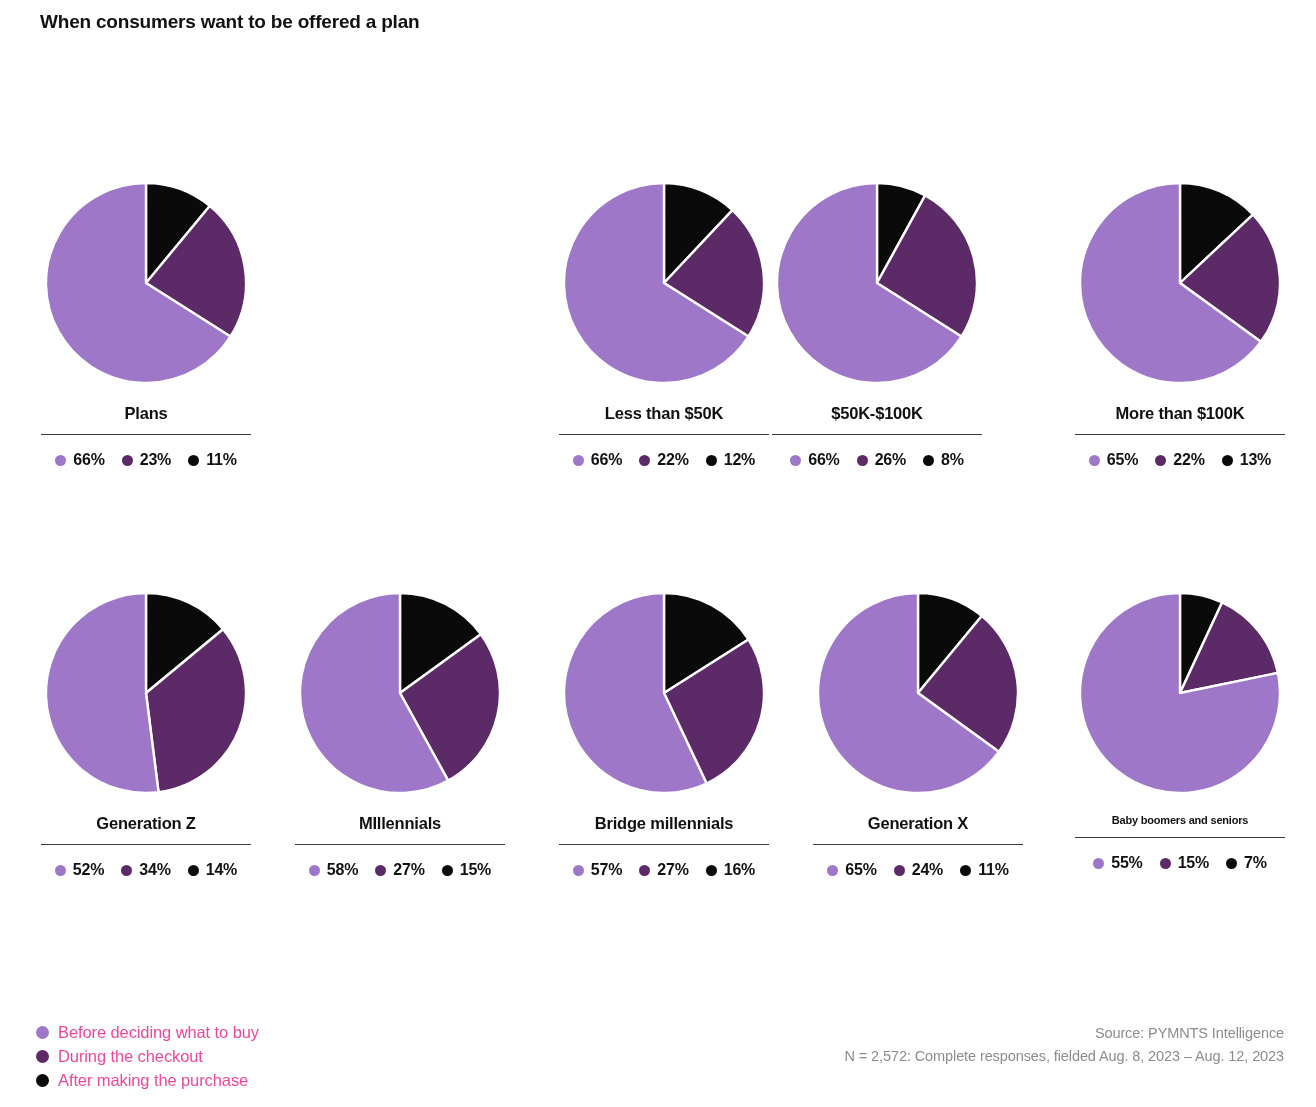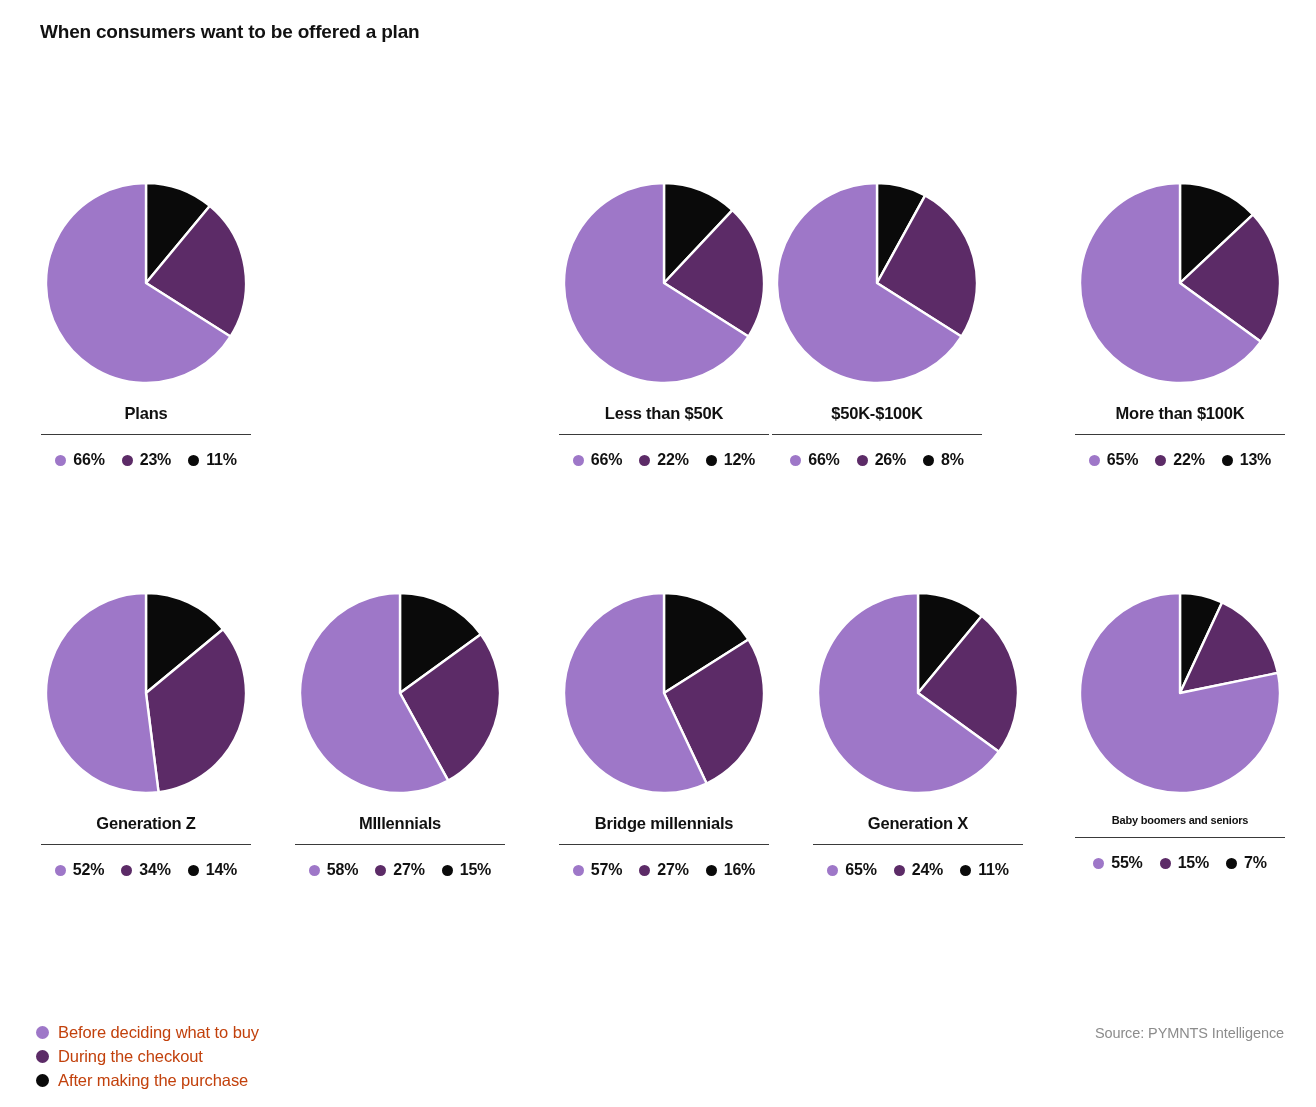--- a/index.html
+++ b/index.html
@@ -15,21 +15,20 @@
     color: #111111;
     overflow: hidden;
   }
 
   
   #header {
     position: absolute;
     left: 40px;
     top: 10px;
     width: 1240px;
-    margin-top: 10px;
   }
   #chart-title {
     font-size: 19px;
     font-weight: bold;
     letter-spacing: -0.2px;
     color: #111111;
     margin: 0 0 7px 0;
     line-height: 1.25;
   }
   #chart-subtitle {
@@ -128,21 +127,21 @@
     height: 24px;
   }
   .legend-dot {
     width: 13px;
     height: 13px;
     border-radius: 50%;
     flex: 0 0 auto;
   }
   .legend-text {
     font-size: 16.5px;
-    color: #c2410c;
+    color: #ec4899;
     letter-spacing: -0.1px;
   }
 
   #footer-source {
     position: absolute;
     right: 32px;
     top: 1022px;
     text-align: right;
   }
   .source-line {
@@ -400,13 +399,14 @@
       <span class="legend-text">During the checkout</span>
     </div>
     <div class="legend-row">
       <span class="legend-dot" style="background: rgb(10, 10, 10);"></span>
       <span class="legend-text">After making the purchase</span>
     </div>
   </div>
 
 <div id="footer-source">
   <div class="source-line" style="color: rgb(140, 140, 140);">Source: PYMNTS Intelligence</div>
+  <div class="source-line" style="color: rgb(140, 140, 140);">N = 2,572: Complete responses, fielded Aug. 8, 2023 – Aug. 12, 2023</div>
 </div>
 
 </body></html>

